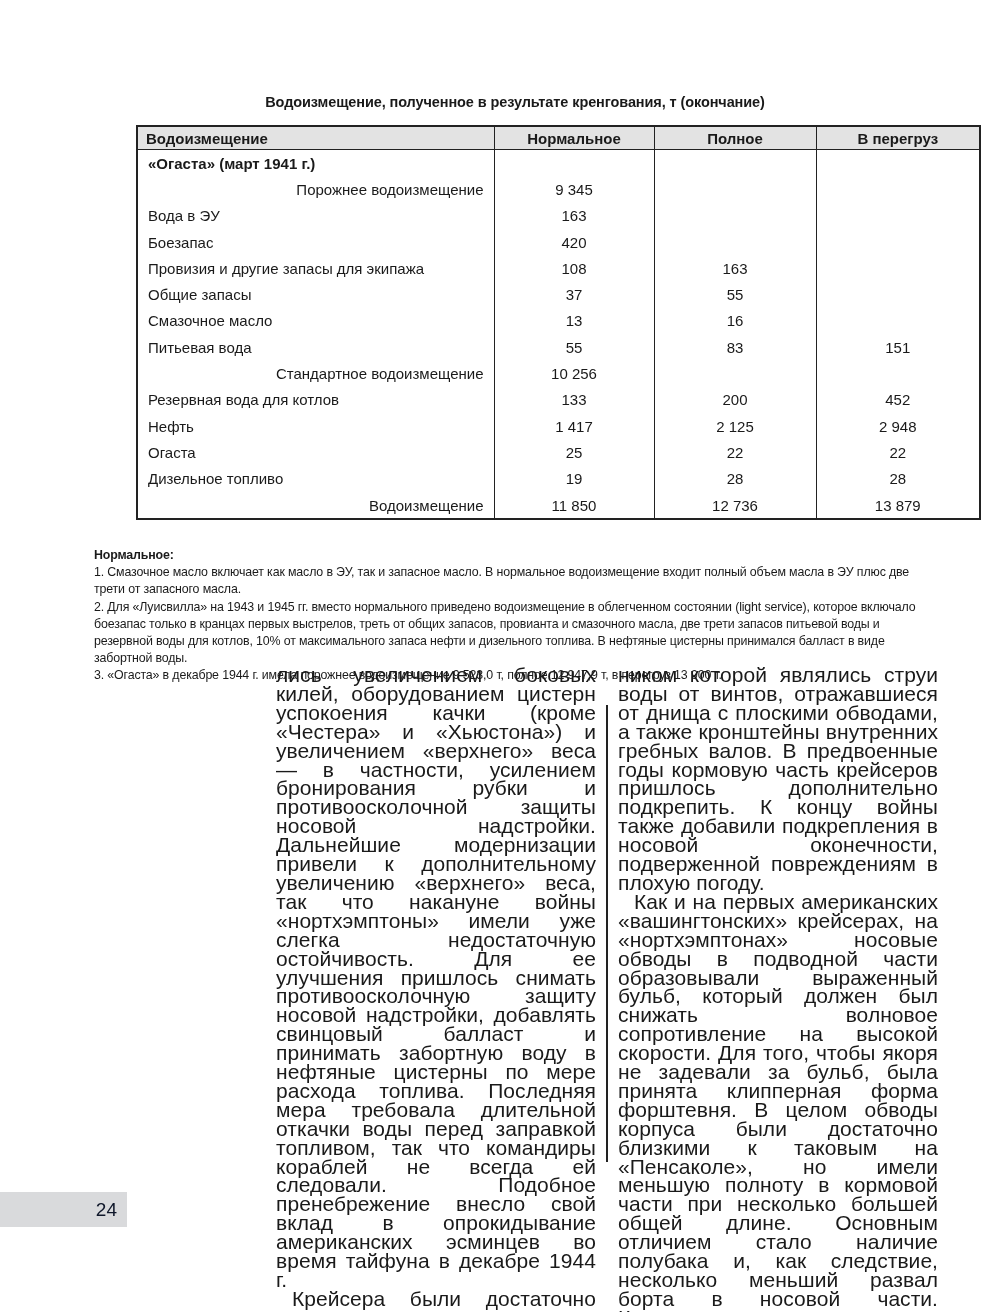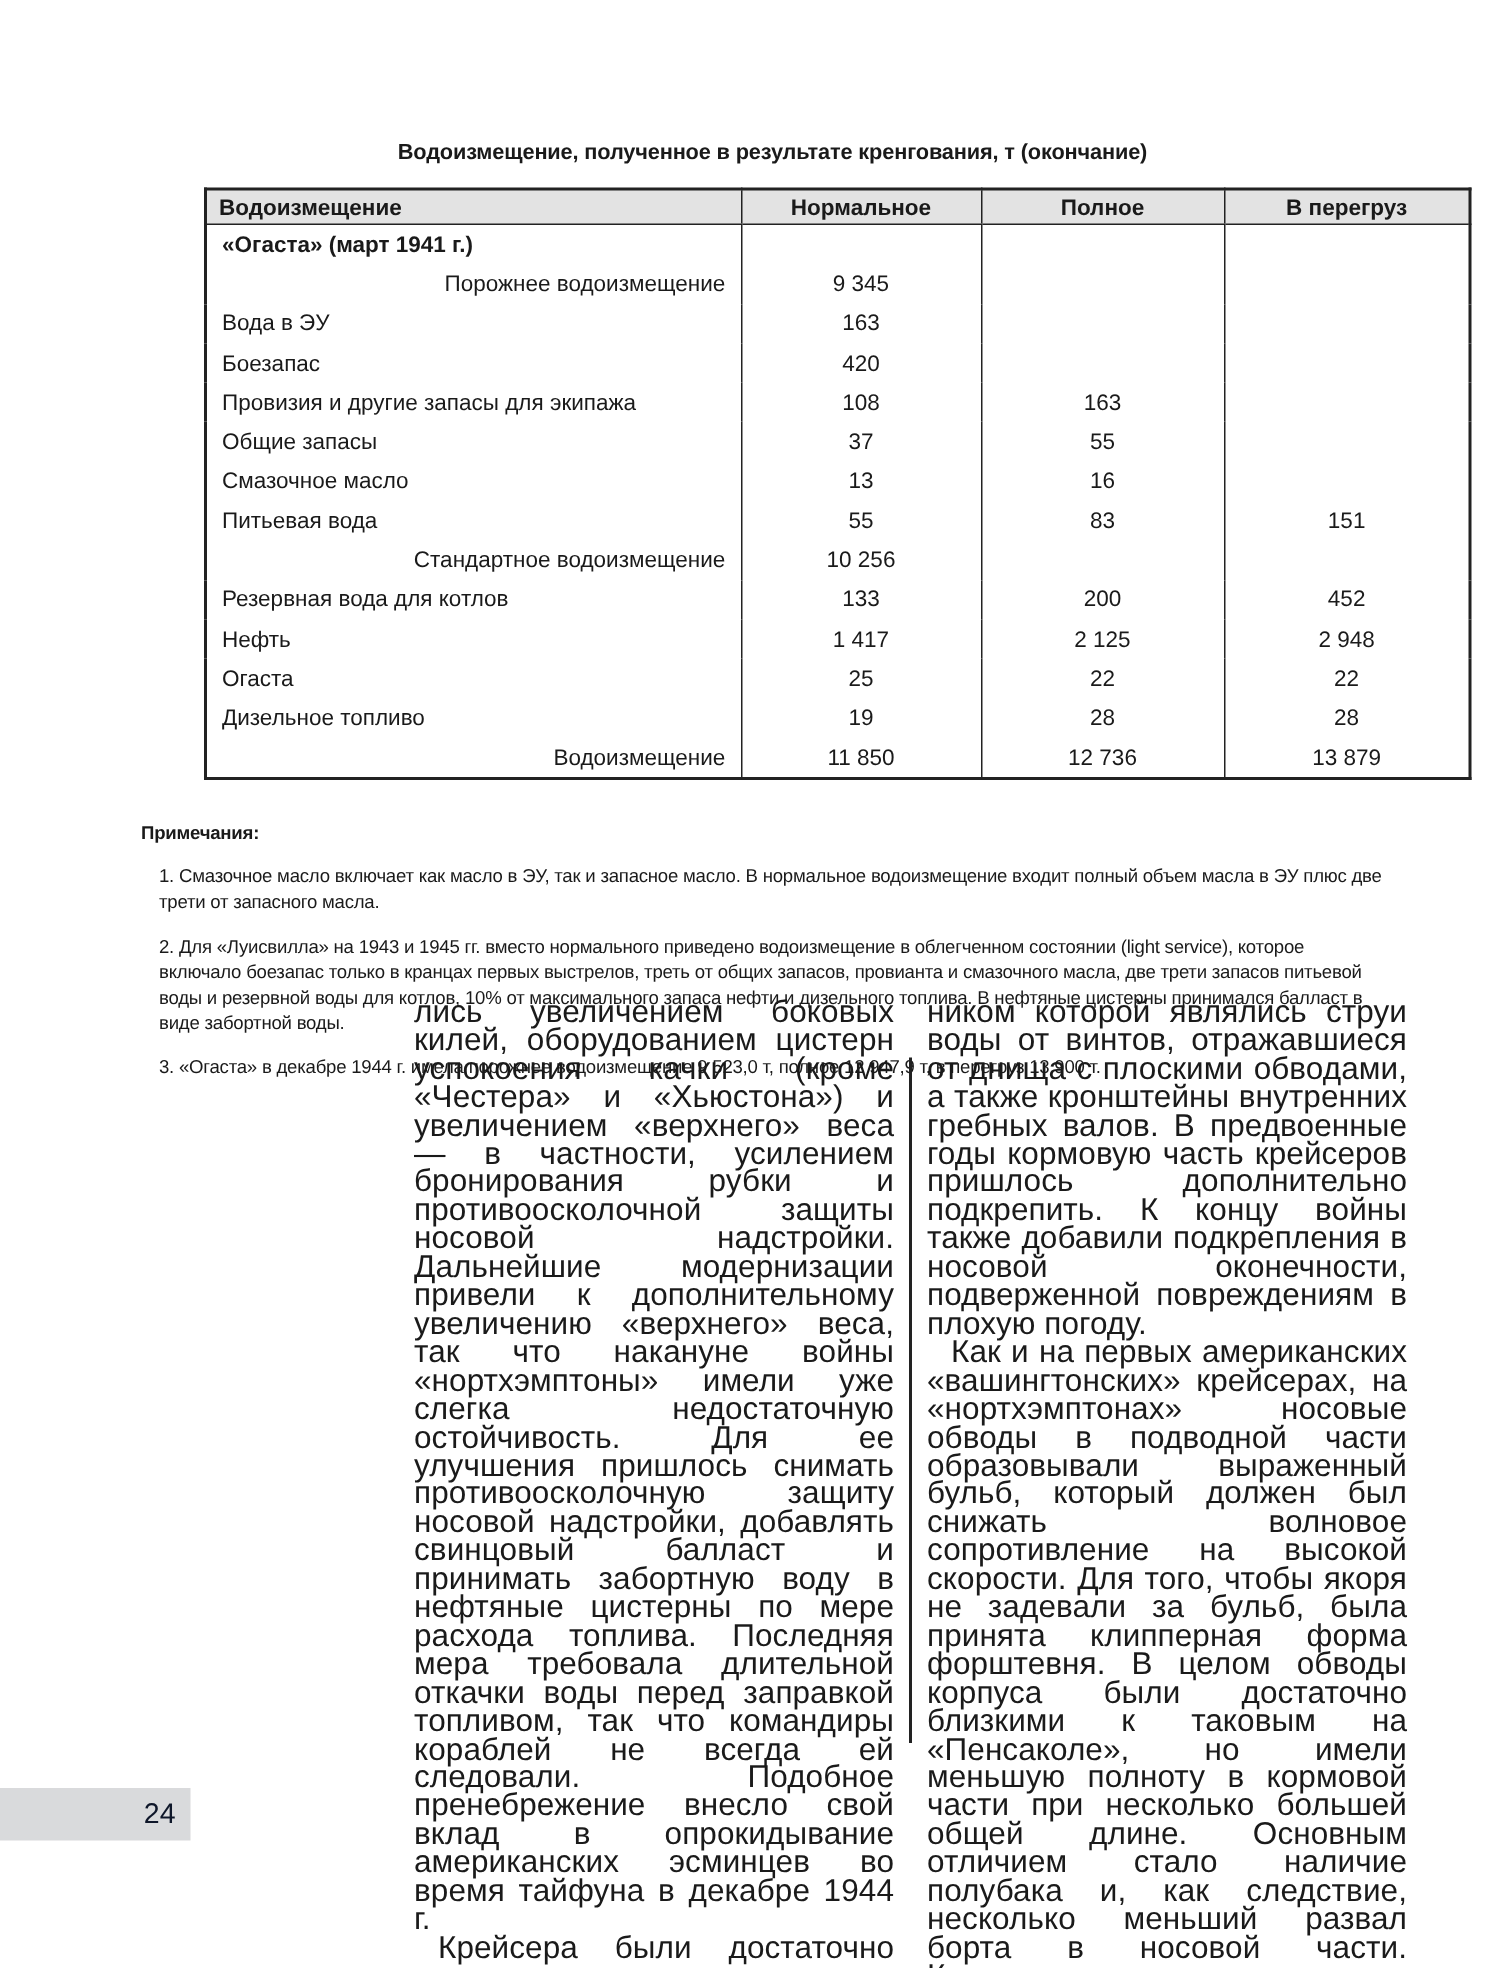--- a/index.html
+++ b/index.html
@@ -30,21 +30,21 @@
   table.disp td.c0 { text-align: left; border-left: none; }
   table.disp td.c0.right { text-align: right; }
   table.disp td.c0.group { font-weight: bold; }
   col.w0 { width: 357px; } col.w1 { width: 160px; } col.w2 { width: 162px; } col.w3 { width: 164px; }
 
   .notes {
     position: absolute; left: 94px; top: 547px; width: 845px;
     font-size: 12.4px; line-height: 17.2px; letter-spacing: -0.15px;
   }
   .notes .nt-title { font-weight: bold; }
-  .notes p { margin: 12px; }
+  .notes p { margin: 0; }
 
   .col {
     position: absolute; top: 666px; width: 320px;
     font-size: 21px; line-height: 18.9px; text-align: justify;
     letter-spacing: 0.05px;
   }
   .col p { margin: 0; }
   .col p.indent { text-indent: 16px; }
   .col-left { left: 276px; }
   .col-right { left: 618px; }
@@ -161,21 +161,21 @@
       <tr>
         <td class="c0 right">Водоизмещение</td>
         <td>11 850</td>
         <td>12 736</td>
         <td>13 879</td>
       </tr>
     </tbody>
 </table>
 
 <div class="notes">
-  <div class="nt-title">Примечания:</div>
+  <div class="nt-title">Нормальное:</div>
   <p>1. Смазочное масло включает как масло в ЭУ, так и запасное масло. В нормальное водоизмещение входит полный объем масла в ЭУ плюс две трети от запасного масла.</p>
   <p>2. Для «Луисвилла» на 1943 и 1945 гг. вместо нормального приведено водоизмещение в облегченном состоянии (light service), которое включало боезапас только в кранцах первых выстрелов, треть от общих запасов, провианта и смазочного масла, две трети запасов питьевой воды и резервной воды для котлов, 10% от максимального запаса нефти и дизельного топлива. В нефтяные цистерны принимался балласт в виде забортной воды.</p>
   <p>3. «Огаста» в декабре 1944 г. имела порожнее водоизмещение 9 523,0 т, полное 12 947,9 т, в перегруз 13 900 т.</p>
 </div>
 
 <div class="col col-left">
   <p>лись увеличением боковых килей, оборудованием цистерн успокоения качки (кроме «Честера» и «Хьюстона») и увеличением «верхнего» веса — в частности, усилением бронирования рубки и противоосколочной защиты носовой надстройки. Дальнейшие модернизации привели к дополнительному увеличению «верхнего» веса, так что накануне войны «нортхэмптоны» имели уже слегка недостаточную остойчивость. Для ее улучшения пришлось снимать противоосколочную защиту носовой надстройки, добавлять свинцовый балласт и принимать забортную воду в нефтяные цистерны по мере расхода топлива. Последняя мера требовала длительной откачки воды перед заправкой топливом, так что командиры кораблей не всегда ей следовали. Подобное пренебрежение внесло свой вклад в опрокидывание американских эсминцев во время тайфуна в декабре 1944 г.</p>
   <p class="indent">Крейсера были достаточно легко построены и имели слабоватые корпуса, испытывавшие чрезмерные нагрузки при стрельбе полными залпами. На скорости более примерно 31 узла корабли страдали от вибрации в кормовой части, источ-</p>
 </div>
 

